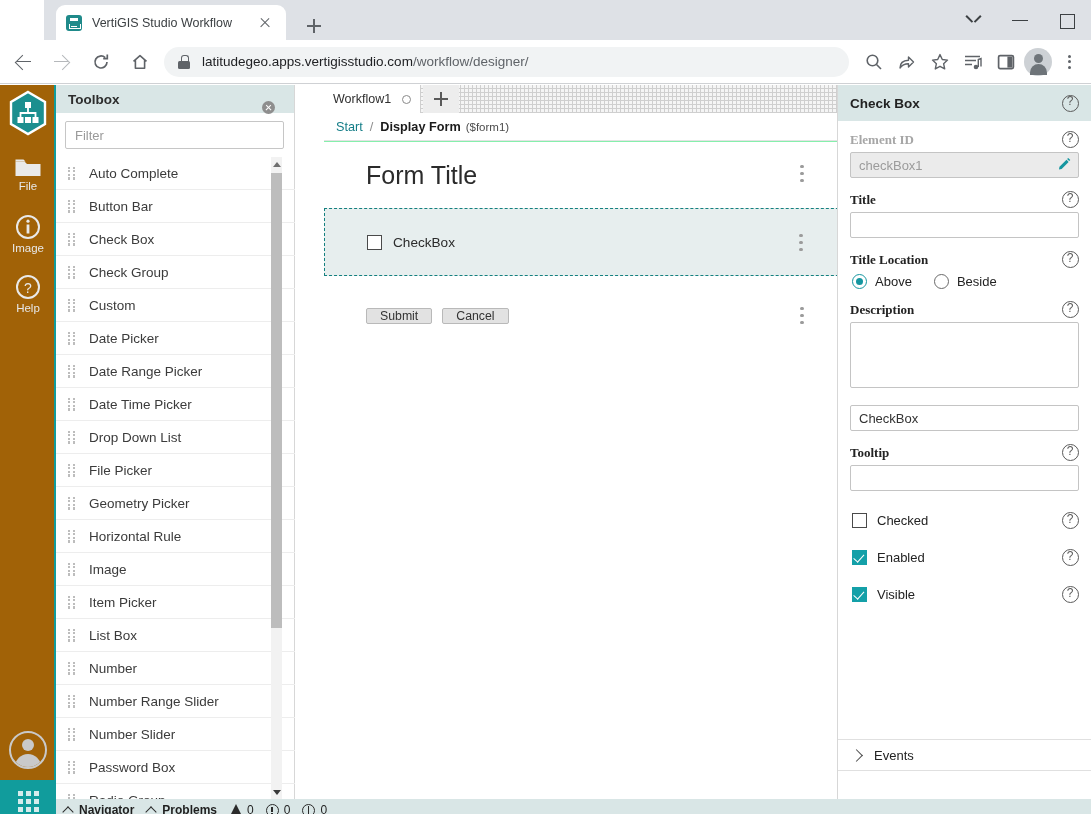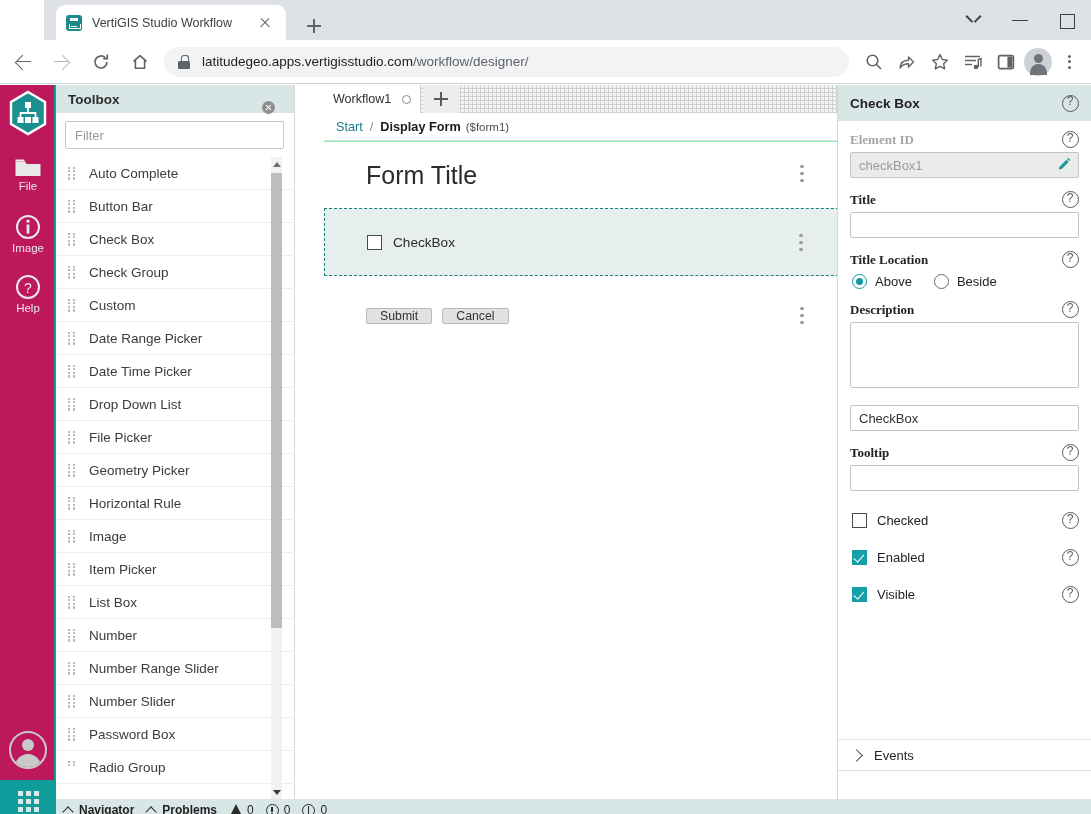--- a/index.html
+++ b/index.html
@@ -125,21 +125,21 @@
   .kebab{ width:28px; height:30px; position:relative; flex:0 0 28px; margin-right:8px; cursor:pointer;}
   .kebab i{ position:absolute; left:12.5px; width:3.4px; height:3.4px; border-radius:50%; background:#5f6368;}
   .kebab i:nth-child(1){ top:8px;} .kebab i:nth-child(2){ top:13.5px;} .kebab i:nth-child(3){ top:19px;}
 
   
   .app-body{ position:absolute; left:0; top:85px; width:1091px; height:729px; background:#fff;}
 
   
   .rail{
     position:absolute; left:0; top:0; width:56px; height:729px;
-    background:#be185d;
+    background:#a16207;
   }
   .rail-logo{
     position:absolute; left:4px; top:4px; width:48px; height:48px;
   }
   .rail-item{
     position:absolute; left:0; width:56px; height:58px; cursor:pointer;
     display:flex; flex-direction:column; align-items:center; justify-content:center;
   }
   .rail-item .lbl{ font-size:11.5px; color:#e8e8e8; margin-top:2px;}
   .rail-avatar{
@@ -591,20 +591,33 @@
             <span class="grip">
               <i style="left: 0px; top: 0px;"></i>
               <i style="left: 5px; top: 0px;"></i>
               <i style="left: 0px; top: 3.6px;"></i>
               <i style="left: 5px; top: 3.6px;"></i>
               <i style="left: 0px; top: 7.2px;"></i>
               <i style="left: 5px; top: 7.2px;"></i>
               <i style="left: 0px; top: 10.8px;"></i>
               <i style="left: 5px; top: 10.8px;"></i>
             </span>
+            <span>Date Picker</span>
+          </div>
+          <div class="tb-item">
+            <span class="grip">
+              <i style="left: 0px; top: 0px;"></i>
+              <i style="left: 5px; top: 0px;"></i>
+              <i style="left: 0px; top: 3.6px;"></i>
+              <i style="left: 5px; top: 3.6px;"></i>
+              <i style="left: 0px; top: 7.2px;"></i>
+              <i style="left: 5px; top: 7.2px;"></i>
+              <i style="left: 0px; top: 10.8px;"></i>
+              <i style="left: 5px; top: 10.8px;"></i>
+            </span>
             <span>Date Range Picker</span>
           </div>
           <div class="tb-item">
             <span class="grip">
               <i style="left: 0px; top: 0px;"></i>
               <i style="left: 5px; top: 0px;"></i>
               <i style="left: 0px; top: 3.6px;"></i>
               <i style="left: 5px; top: 3.6px;"></i>
               <i style="left: 0px; top: 7.2px;"></i>
               <i style="left: 5px; top: 7.2px;"></i>

